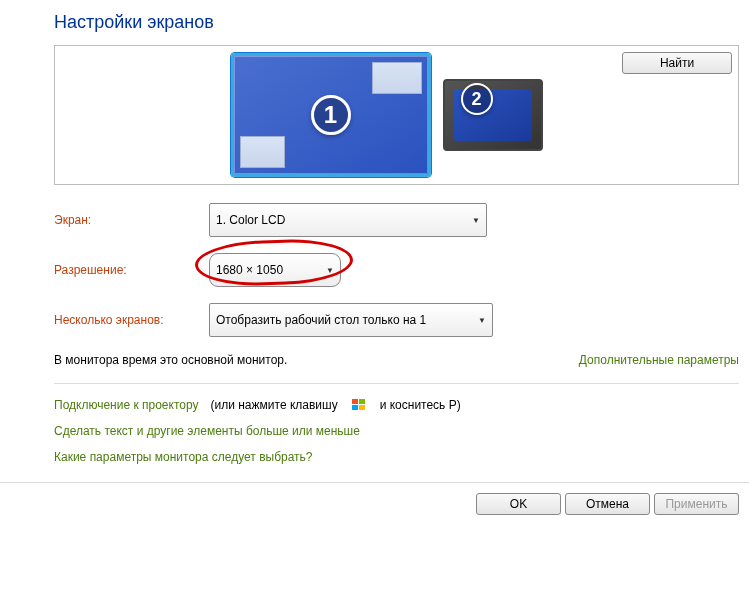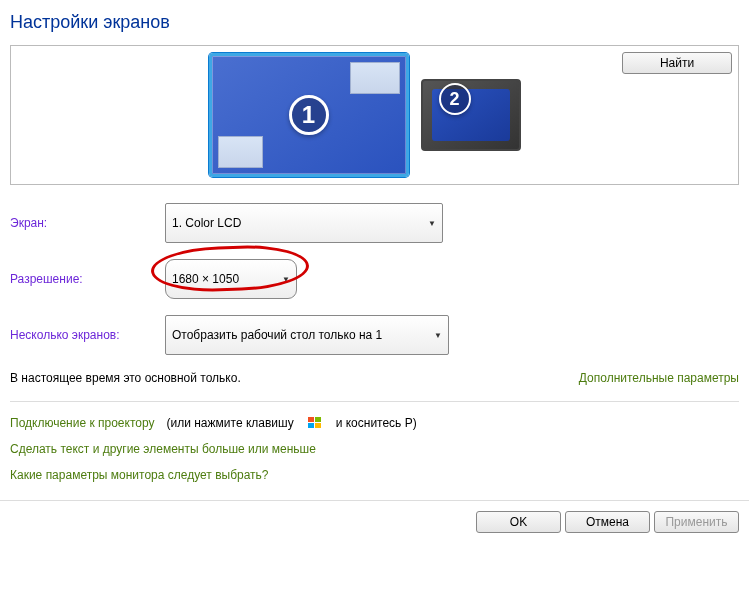--- a/index.html
+++ b/index.html
@@ -1,36 +1,36 @@
 <!DOCTYPE html>
 <html><head>
   <meta charset="utf-8">
   <style>
     * { box-sizing: border-box; margin: 0; padding: 0; }
     body { font-family: 'Segoe UI', Tahoma, sans-serif; font-size: 12px; background: #fff; color: #000; width: 749px; }
-    .container { padding: 12px 10px 0 10px; }
+    .container { padding: 12px 10px 0 10px; margin-left: 44px; }
     .page-title { color: #003399; font-size: 18px; font-weight: normal; margin-bottom: 12px; }
     .display-box { border: 1px solid #bbb; padding: 6px; position: relative; height: 140px; margin-bottom: 18px; }
     .monitors-area { display: flex; align-items: center; justify-content: center; height: 100%; padding-left: 100px; padding-right: 120px; gap: 12px; }
     .monitor { position: relative; border-radius: 4px; display: flex; align-items: center; justify-content: center; }
     .monitor.primary { width: 200px; height: 124px; background: linear-gradient(145deg, #4a6fd0 0%, #2a52be 100%); border: 3px solid #3ea8e5; box-shadow: 0 0 0 1px #0a7bd1, inset 0 0 0 1px rgba(255,255,255,0.3); }
     .monitor.secondary { width: 100px; height: 72px; background: linear-gradient(145deg, #555 0%, #333 100%); border: 2px solid #444; border-radius: 4px; display: flex; align-items: center; justify-content: center; }
     .monitor.secondary .inner { width: 78px; height: 52px; background: linear-gradient(145deg, #2a52be 0%, #1a3a9a 100%); border-radius: 3px; display: flex; align-items: center; justify-content: center; }
     .window-thumb { position: absolute; background: #e8f0ff; border: 1px solid #a0b0d0; }
     .window-thumb.tr { top: 6px; right: 6px; width: 50px; height: 32px; background: linear-gradient(#d8e4f5, #c8d5eb); }
     .window-thumb.bl { bottom: 6px; left: 6px; width: 45px; height: 32px; background: linear-gradient(#d8e4f5, #c8d5eb); }
     .monitor-num { width: 40px; height: 40px; border-radius: 50%; background: rgba(10,20,60,0.4); border: 3px solid #fff; color: #fff; font-size: 24px; font-weight: bold; display: flex; align-items: center; justify-content: center; box-shadow: 0 2px 4px rgba(0,0,0,0.3); }
     .monitor .monitor-num { position: absolute; left: 50%; top: 50%; transform: translate(-50%, -50%); }
     .monitor.secondary .inner .monitor-num { position: static; width: 32px; height: 32px; font-size: 18px; border-width: 2px; }
     .side-buttons { position: absolute; right: 6px; top: 6px; display: flex; flex-direction: column; gap: 24px; }
     .winbtn { width: 110px; height: 22px; background: linear-gradient(#f9f9f9, #e5e5e5); border: 1px solid #888; border-radius: 3px; font-family: inherit; font-size: 12px; cursor: pointer; }
     .winbtn.disabled { color: #999; cursor: default; }
     .form-row { display: flex; align-items: center; margin-bottom: 16px; }
-    .form-label { width: 155px; color: #6d28d9; }
-    .winselect { height: 40px; background: linear-gradient(#fff, #eee); border: 1px solid #888; border-radius: 2px; padding: 0 20px 0 6px; font-family: inherit; font-size: 12px; position: relative; display: flex; align-items: center; cursor: pointer; }
+    .form-label { width: 155px; color: #c2410c; }
+    .winselect { height: 34px; background: linear-gradient(#fff, #eee); border: 1px solid #888; border-radius: 2px; padding: 0 20px 0 6px; font-family: inherit; font-size: 12px; position: relative; display: flex; align-items: center; cursor: pointer; }
     .winselect::after { content: '▼'; position: absolute; right: 6px; font-size: 8px; color: #333; }
     .sel-screen { width: 278px; }
     .sel-resolution { width: 132px; border-radius: 9px; }
     .sel-orientation { width: 170px; }
     .sel-multi { width: 284px; }
     .red-circle { position: absolute; border: 3px solid #d20000; border-radius: 50% / 58%; width: 158px; height: 45px; pointer-events: none; transform: rotate(-2deg); }
     .current-row { display: flex; justify-content: space-between; align-items: center; margin-bottom: 16px; }
     .link { color: #4d7c0f; cursor: pointer; }
     .divider { border-top: 1px solid #ddd; margin-bottom: 14px; }
     .link-row { margin-bottom: 12px; display: flex; align-items: center; flex-wrap: wrap; gap: 12px; }
@@ -77,21 +77,21 @@
     </div>
   </div>
 
 
   <div class="form-row">
     <div class="form-label">Несколько экранов:</div>
     <div class="winselect sel-multi">Отобразить рабочий стол только на 1</div>
   </div>
 
   <div class="current-row">
-    <span>В настоящее время это основной только.</span>
+    <span>В монитора время это основной монитор.</span>
     <span class="link">Дополнительные параметры</span>
   </div>
 
   <div class="divider"></div>
 
   <div class="link-row">
     <span class="link">Подключение к проектору</span>
     <span> (или нажмите клавишу </span>
     <span class="win-logo"></span>
     <span> и коснитесь P)</span>

